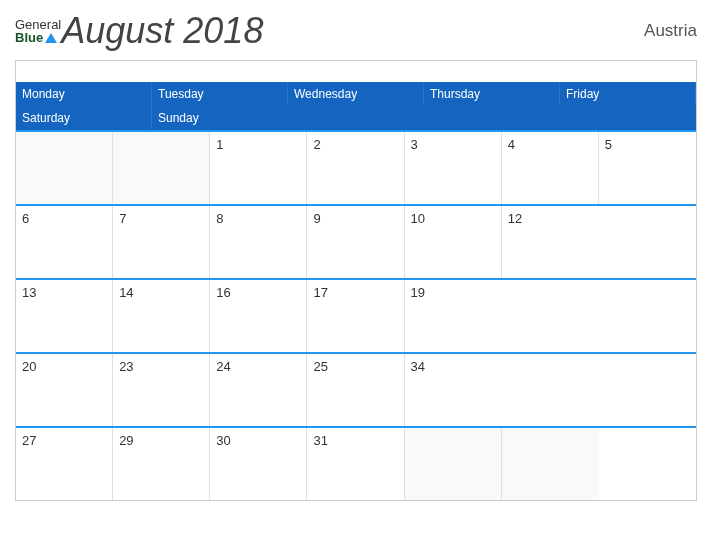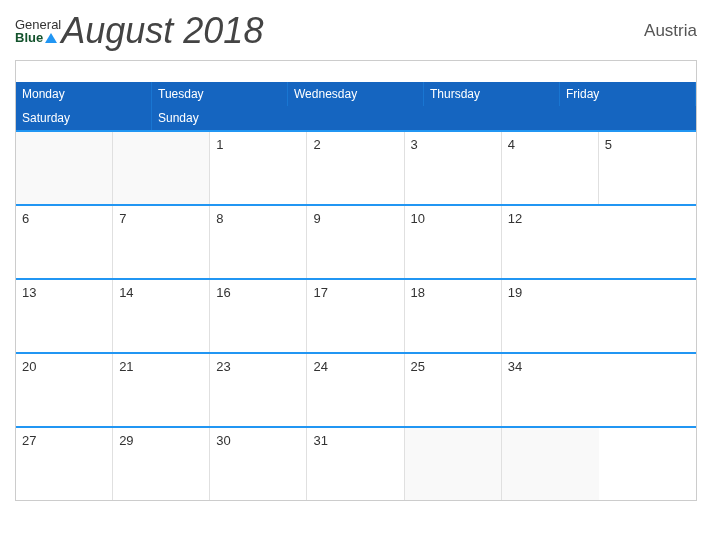--- a/index.html
+++ b/index.html
@@ -187,32 +187,26 @@
           <div class="day-cell">
             <span class="day-number">14</span>
           </div>
           <div class="day-cell">
             <span class="day-number">16</span>
           </div>
           <div class="day-cell">
             <span class="day-number">17</span>
           </div>
           <div class="day-cell">
-            <span class="day-number">18</span>
-          </div>
-          <div class="day-cell">
             <span class="day-number">19</span>
           </div>
         </div>
         <div class="week-row">
           <div class="day-cell">
             <span class="day-number">20</span>
-          </div>
-          <div class="day-cell">
-            <span class="day-number">21</span>
           </div>
           <div class="day-cell">
             <span class="day-number">23</span>
           </div>
           <div class="day-cell">
             <span class="day-number">24</span>
           </div>
           <div class="day-cell">
             <span class="day-number">25</span>
           </div>

